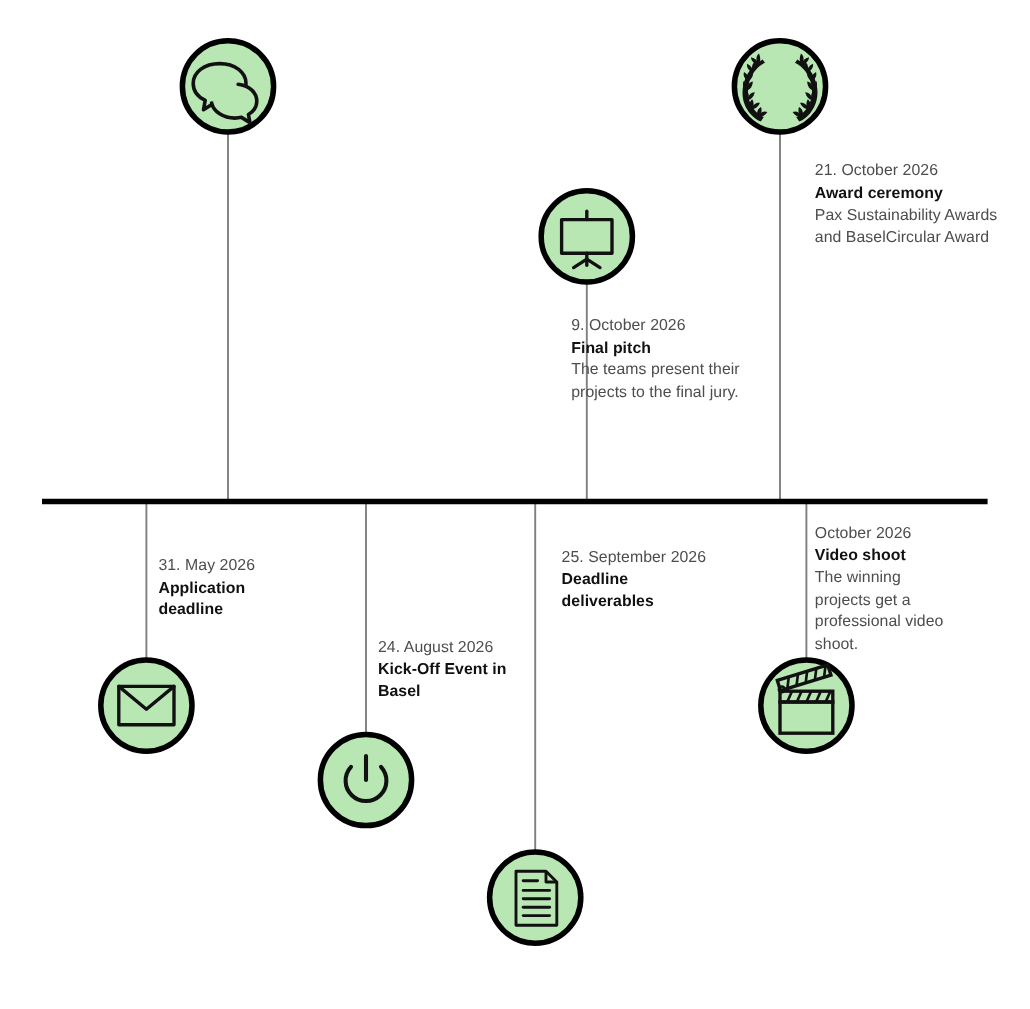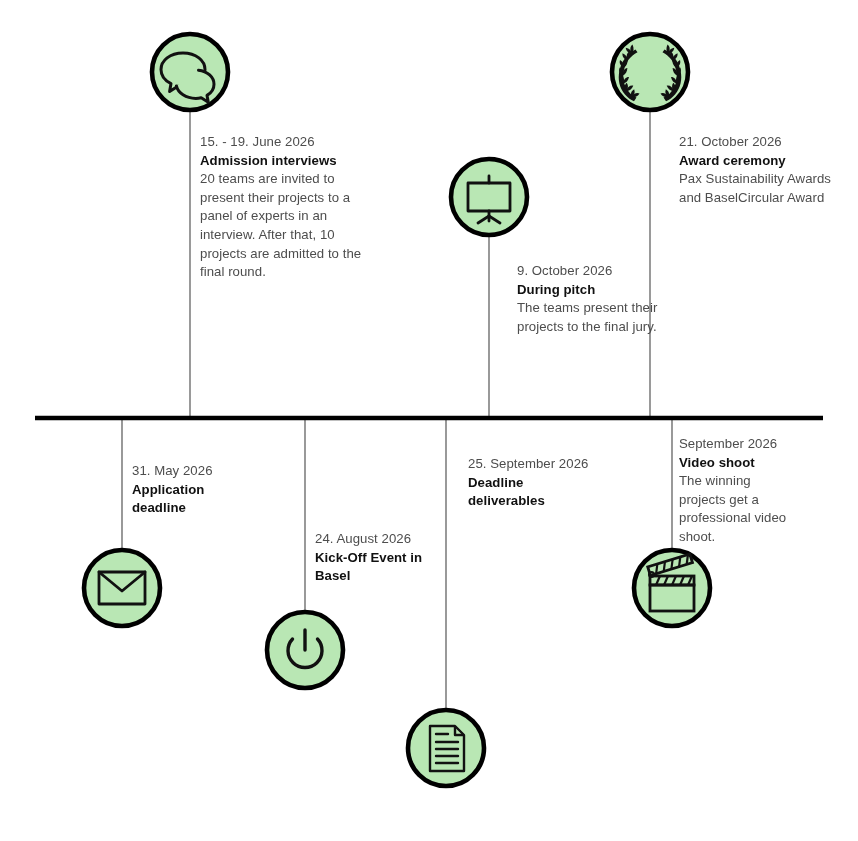--- a/index.html
+++ b/index.html
@@ -184,29 +184,24 @@
             <line x1="672" y1="575" x2="676" y2="566"></line>
             <line x1="680" y1="575" x2="684" y2="566"></line>
             <line x1="688" y1="575" x2="692" y2="566"></line>
           </g>
         </g>
         <circle cx="651.5" cy="574.5" r="2.4" fill="none" stroke="#111111" stroke-width="2.2"></circle>
       </g>
     </g>
   </svg>
 
-  <div class="evt-text" style="left:200px; top:133px; width:180px;">
-    <div class="evt-date">15. - 19. June 2026</div>
-    <div class="evt-title">Admission interviews</div>
-    <div class="evt-desc">20 teams are invited to present their projects to a panel of experts in an interview. After that, 10 projects are admitted to the final round.</div>
-  </div>
-
-  <div class="evt-text" style="left:517px; top:262px; width:142px;">
+
+  <div class="evt-text" style="left:476px; top:262px; width:142px;">
     <div class="evt-date">9. October 2026</div>
-    <div class="evt-title">During pitch</div>
+    <div class="evt-title">Final pitch</div>
     <div class="evt-desc">The teams present their projects to the final jury.</div>
   </div>
 
   <div class="evt-text" style="left:679px; top:133px; width:152px;">
     <div class="evt-date">21. October 2026</div>
     <div class="evt-title">Award ceremony</div>
     <div class="evt-desc">Pax Sustainability Awards and BaselCircular Award</div>
   </div>
 
   <div class="evt-text" style="left:132px; top:462px; width:120px;">
@@ -218,18 +213,18 @@
     <div class="evt-date">24. August 2026</div>
     <div class="evt-title">Kick-Off Event in Basel</div>
   </div>
 
   <div class="evt-text" style="left:456px; top:455px; width:130px;margin-left:12px;">
     <div class="evt-date">25. September 2026</div>
     <div class="evt-title" style="max-width:96px;">Deadline deliverables</div>
   </div>
 
   <div class="evt-text" style="left:679px; top:435px; width:120px;">
-    <div class="evt-date">September 2026</div>
+    <div class="evt-date">October 2026</div>
     <div class="evt-title">Video shoot</div>
     <div class="evt-desc">The winning projects get a professional video shoot.</div>
   </div>
 
 </div>
 
 </body></html>

